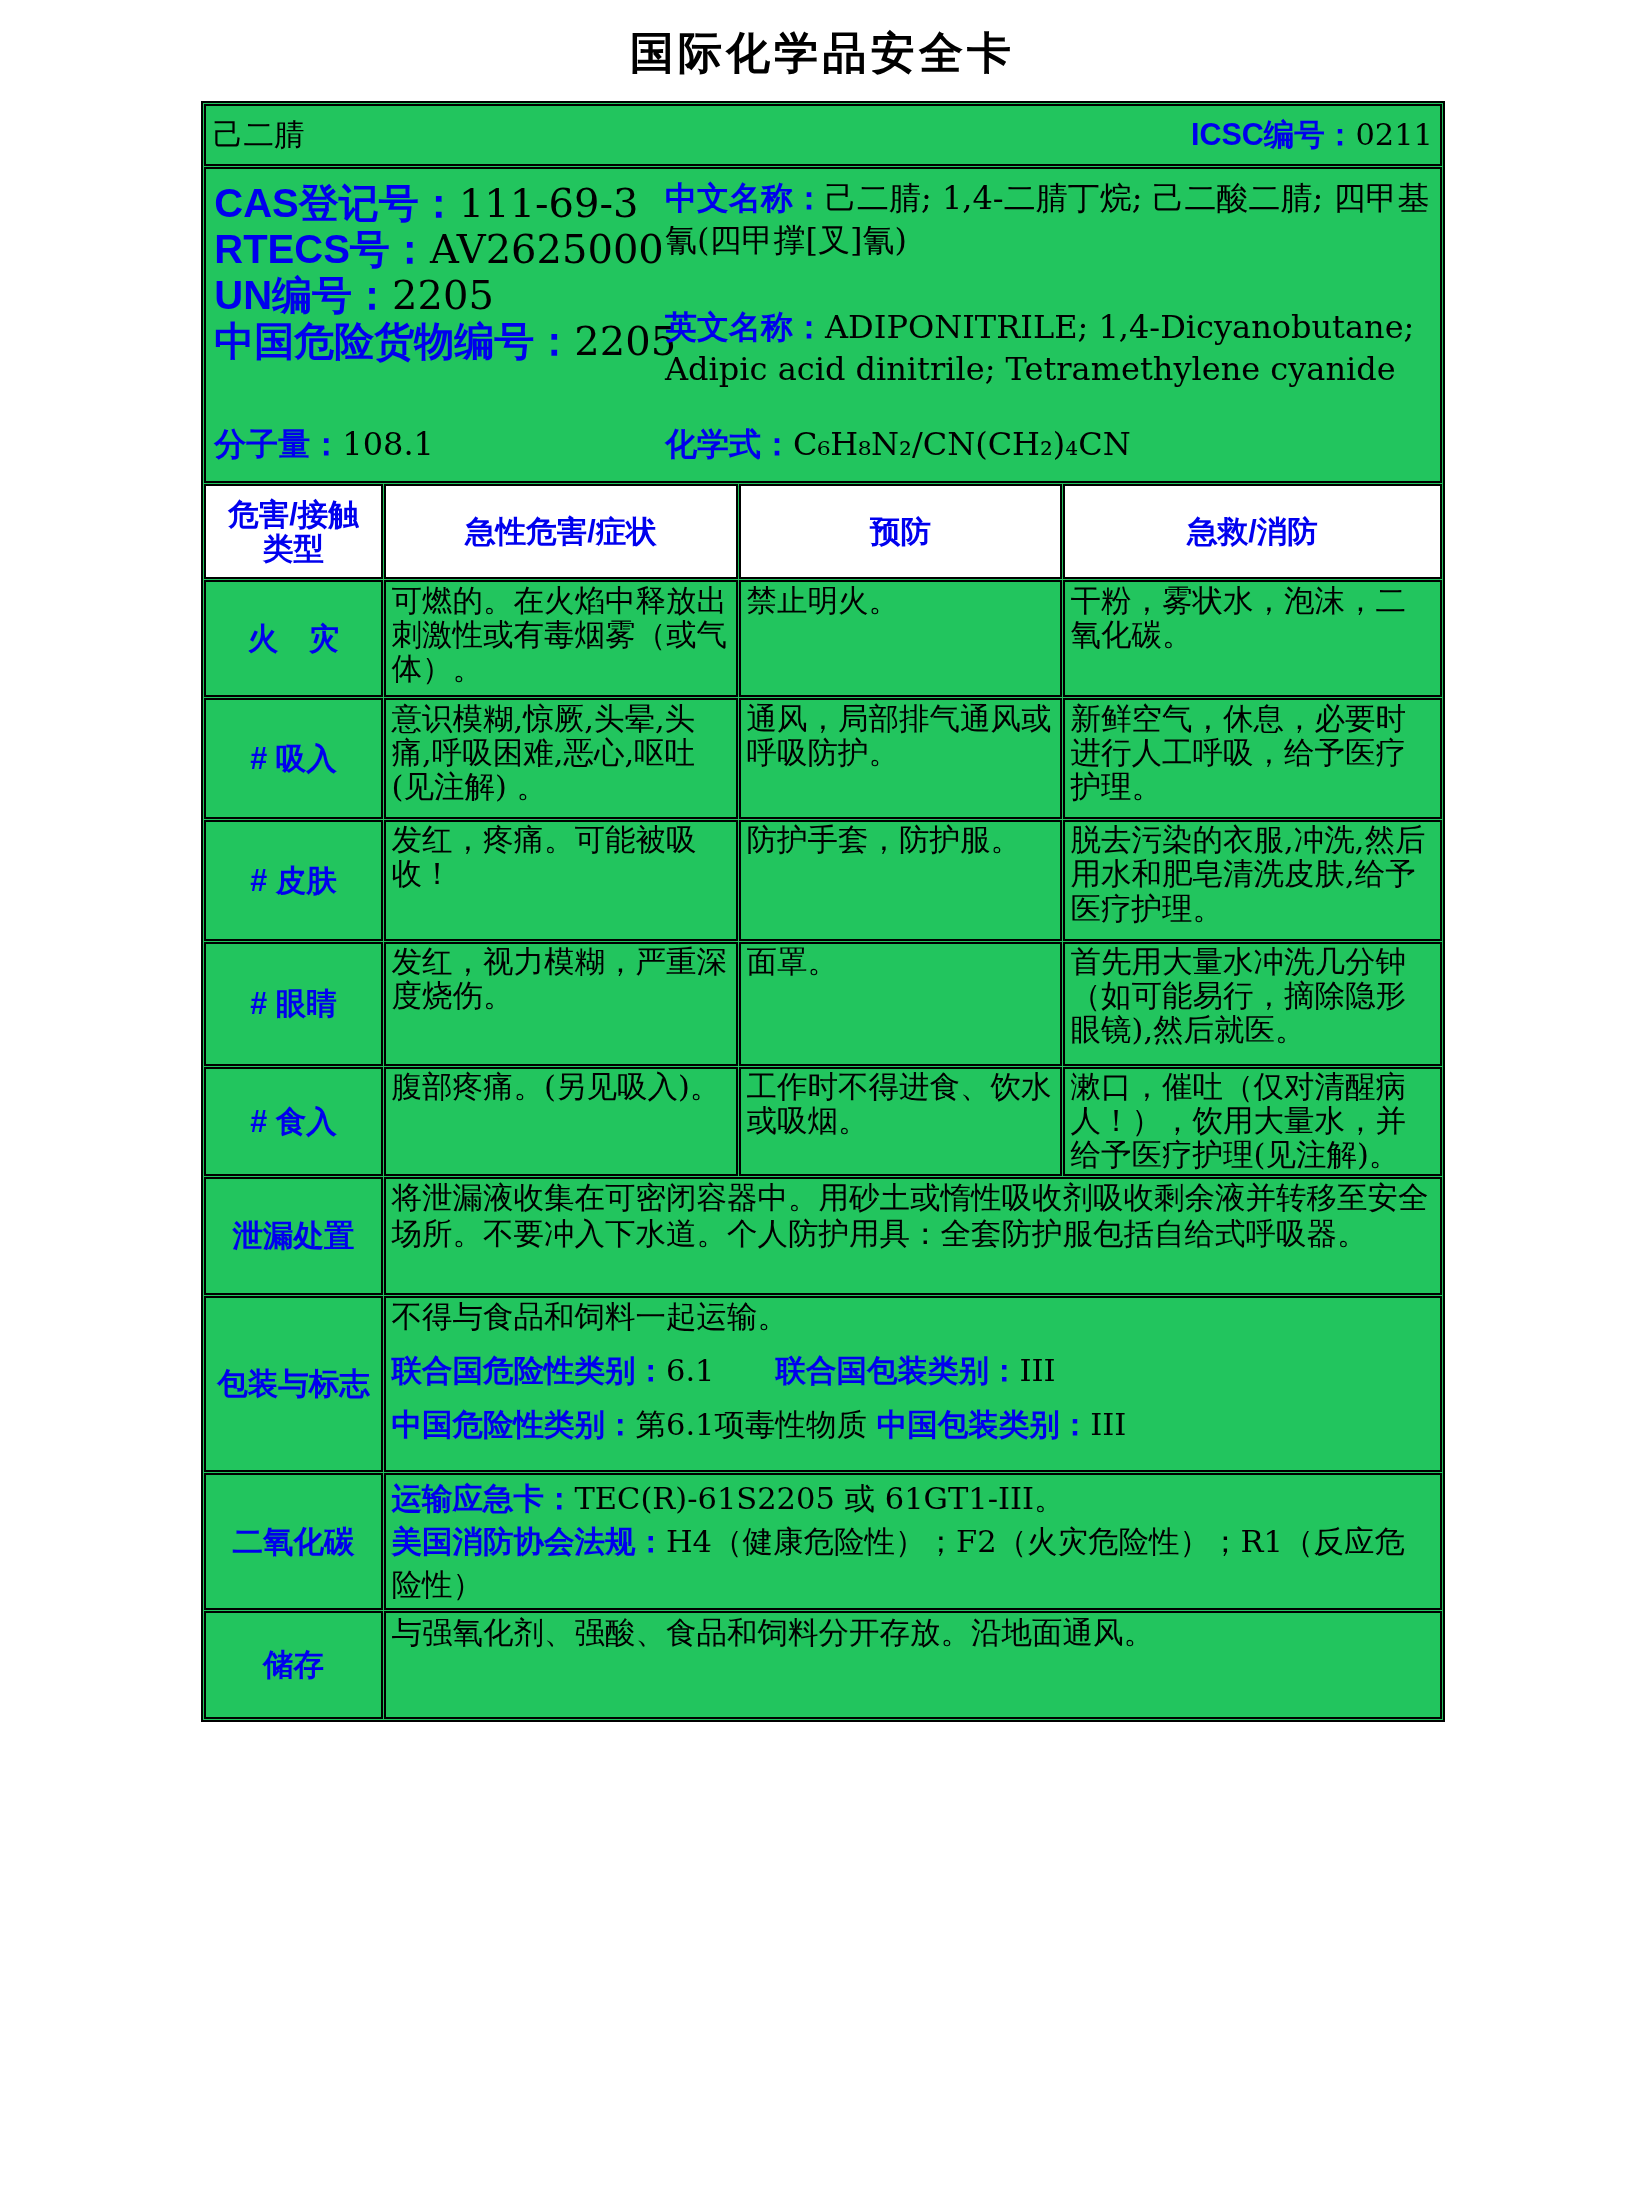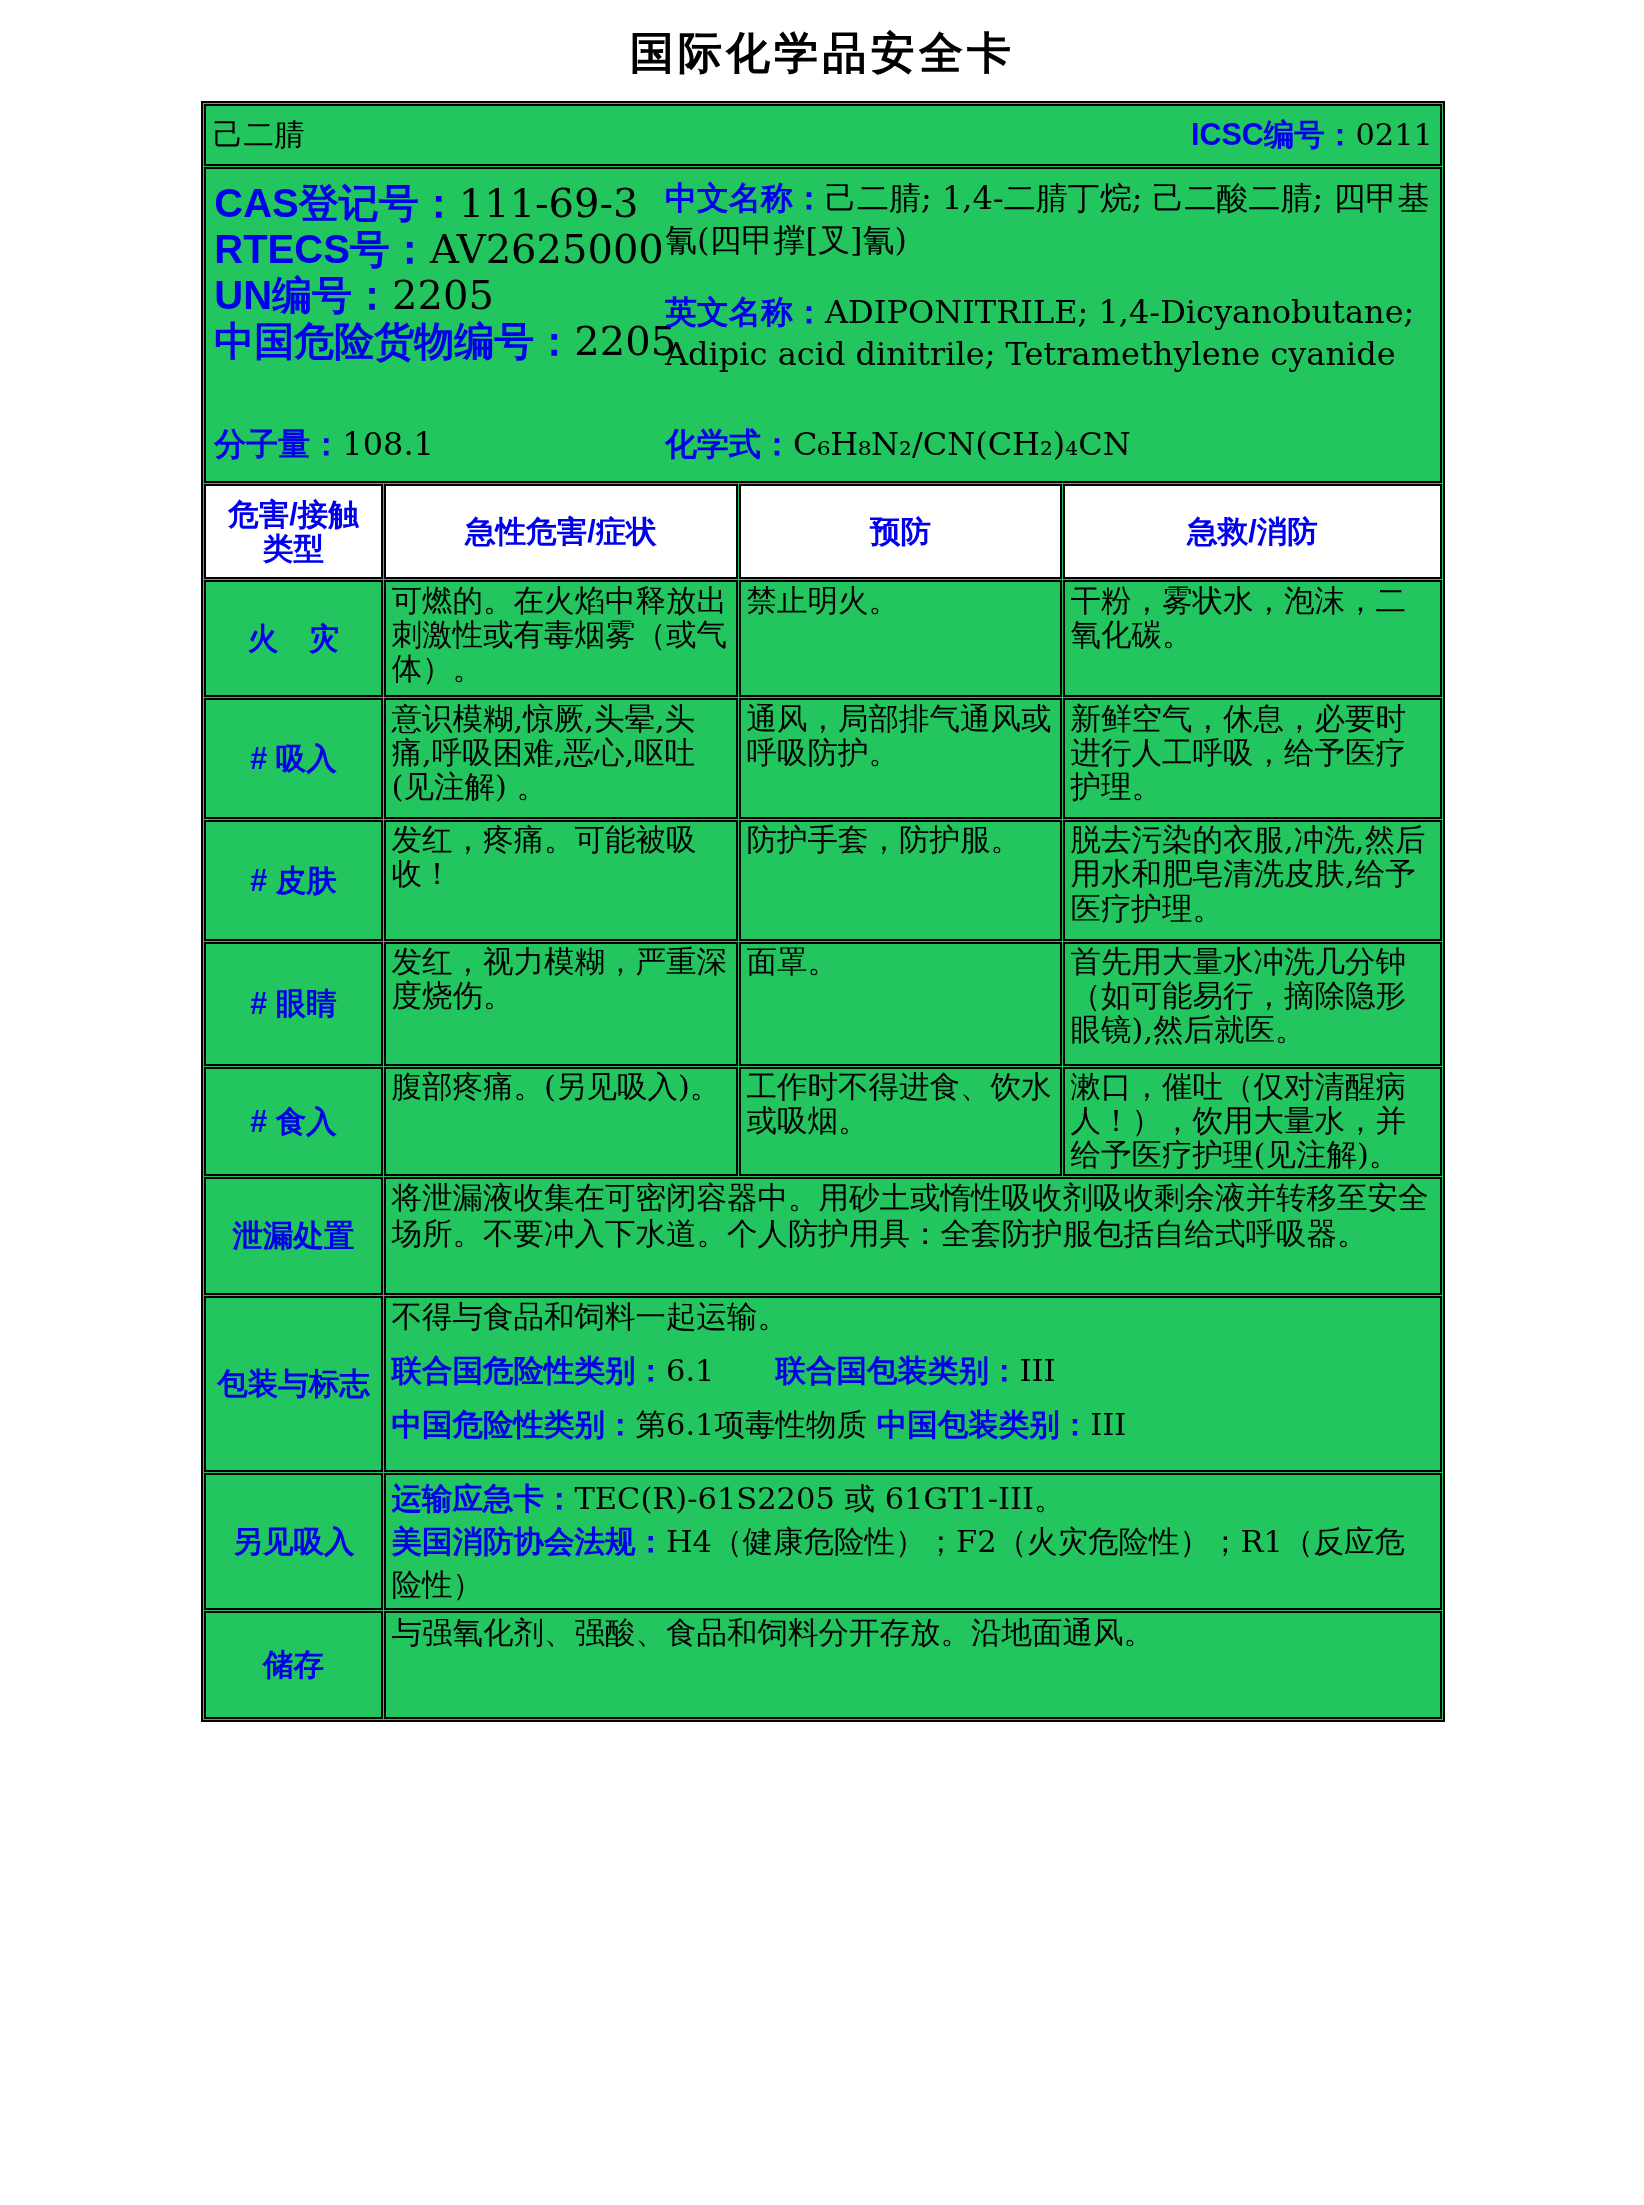--- a/index.html
+++ b/index.html
@@ -26,21 +26,21 @@
   .top-flex{display:flex;justify-content:space-between;align-items:center;height:100%;}
   .top-flex .substance{font-size:30.5px;}
   .top-flex .icsc{font-size:30.5px;}
 
   
   tr.rid td{height:312px;position:relative;padding:0;}
   .id-left{position:absolute;top:11px;left:8.3px;font-size:40px;white-space:nowrap;}
   .id-line{height:46px;line-height:46px;}
   .id-right{position:absolute;top:9.7px;left:459px;width:768px;font-size:32px;line-height:1.3;}
   .id-right p{margin:0;}
-  .id-right p.cnn{margin-bottom:31px;}
+  .id-right p.cnn{margin-bottom:46px;}
   .id-mw{position:absolute;left:8.3px;bottom:18px;font-size:32px;}
   .id-formula{position:absolute;left:459px;bottom:18px;font-size:32px;}
 
   
   tr.rh th{height:89px;vertical-align:middle;text-align:center;
            white-space:pre-line;background:#fff;}
   tr.rh th .lbl{font-size:30.5px;}
 
   
   td.rowlbl{vertical-align:middle;text-align:center;}
@@ -150,21 +150,21 @@
   </tr>
   <tr class="pack">
     <td class="rowlbl"><span class="lbl">包装与标志</span></td>
     <td colspan="3" class="seccell">
           <div class="seg-line"><span>不得与食品和饲料一起运输。</span></div>
           <div class="seg-line"><span class="lbl">联合国危险性类别：</span><span>6.1　　</span><span class="lbl">联合国包装类别：</span><span>III</span></div>
           <div class="seg-line"><span class="lbl">中国危险性类别：</span><span>第6.1项毒性物质 </span><span class="lbl">中国包装类别：</span><span>III</span></div>
         </td>
   </tr>
   <tr class="emer">
-    <td class="rowlbl"><span class="lbl">另见吸入</span></td>
+    <td class="rowlbl"><span class="lbl">二氧化碳</span></td>
     <td colspan="3" class="seccell">
           <div class="seg-line"><span class="lbl">运输应急卡：</span><span>TEC(R)-61S2205 或 61GT1-III。</span></div>
           <div class="seg-line"><span class="lbl">美国消防协会法规：</span><span>H4（健康危险性）；F2（火灾危险性）；R1（反应危险性）</span></div>
         </td>
   </tr>
   <tr class="stor">
     <td class="rowlbl"><span class="lbl">储存</span></td>
     <td colspan="3" class="seccell">
           <div class="seg-line"><span>与强氧化剂、强酸、食品和饲料分开存放。沿地面通风。</span></div>
         </td>

